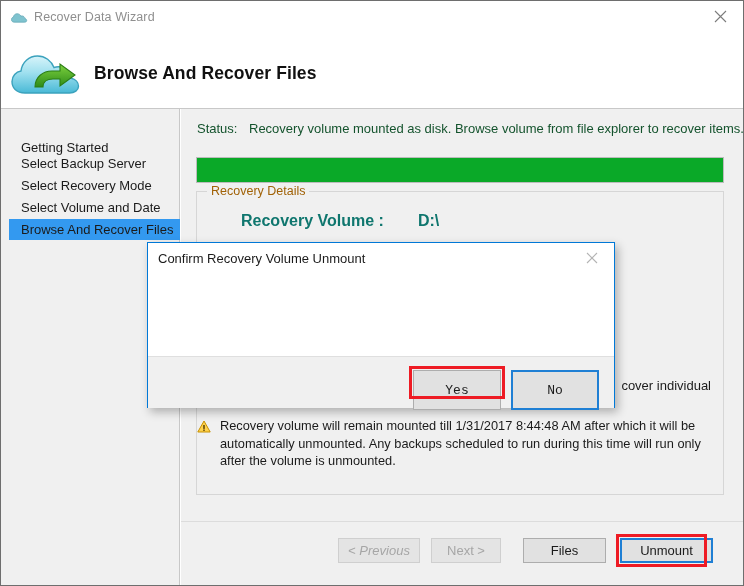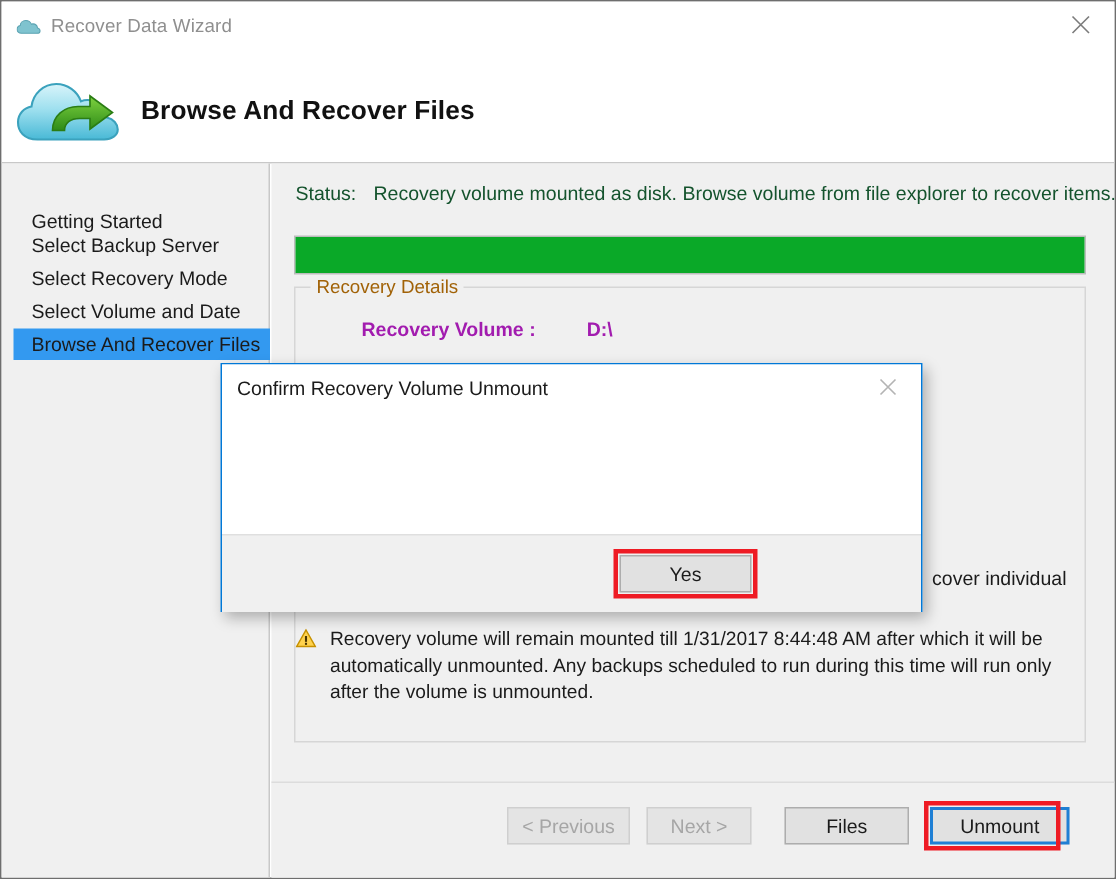--- a/index.html
+++ b/index.html
@@ -151,22 +151,22 @@
     left: 10px; top: -8px;
     background: #f0f0f0;
     padding: 0 4px;
     font-size: 12.5px;
     color: #a16207;
     white-space: nowrap;
   }
   .detail-row {
     position: absolute;
     left: 14px; top: 20px;
-    font-size: 13px;
-    color: #a21caf;
+    font-size: 16px;
+    color: #0f766e;
     white-space: nowrap;
     padding-left: 30px;
   }
   .detail-key { font-weight: bold; }
   .detail-val { font-weight: bold; margin-left: 34px; }
 
   .browse-hint {
     position: absolute;
     left: 14px; top: 185px;
     width: 500px;
@@ -214,21 +214,21 @@
     display: flex;
     align-items: center;
     justify-content: center;
     white-space: nowrap;
   }
   .btn.disabled {
     color: #a6a6a6;
     background: #e4e4e4;
     border-color: #cfcfcf;
   }
-  .btn-prev   { left: 157px; width: 82px; }
+  .btn-prev   { left: 157px; width: 82px; font-style: italic; }
   .btn-next   { left: 250px; width: 70px; }
   .btn-browse { left: 342px; width: 83px; }
   .btn-unmount{ left: 439px; width: 93px;
                 border: 2px solid #1f7fd4; }
 
   .annot-red {
     position: absolute;
     border: 3px solid #ee1b24;
     box-sizing: border-box;
     pointer-events: none;
@@ -287,22 +287,22 @@
   .dialog-footer {
     position: absolute;
     left: 0; top: 113px;
     width: 466px; height: 51px;
     background: #f0f0f0;
     border-top: 1px solid #dfdfdf;
   }
   .dlg-btn {
     position: absolute;
     top: 13px;
-    height: 25px;
-    font-family: Liberation Sans, sans-serif;
+    height: 40px;
+    font-family: Liberation Mono, monospace;
     font-size: 13px;
     color: #1b1b1b;
     background: #e1e1e1;
     border: 1px solid #adadad;
     box-sizing: border-box;
     display: flex;
     align-items: center;
     justify-content: center;
     cursor: default;
   }
@@ -402,17 +402,18 @@
       <div class="dialog-close">
         <svg width="12" height="12" viewBox="0 0 12 12">
           <path d="M1 1 L11 11 M11 1 L1 11" stroke="#b4b4b4" stroke-width="1.1" fill="none"></path>
         </svg>
       </div>
     </div>
 
 
     <div class="dialog-footer">
       <div class="dlg-btn dlg-btn-yes">Yes</div>
+      <div class="dlg-btn dlg-btn-no">No</div>
       <div class="annot-red" style="left:261px; top:9px; width:96px; height:33px;"></div>
     </div>
   </div>
 
 </div>
 
 </body></html>

